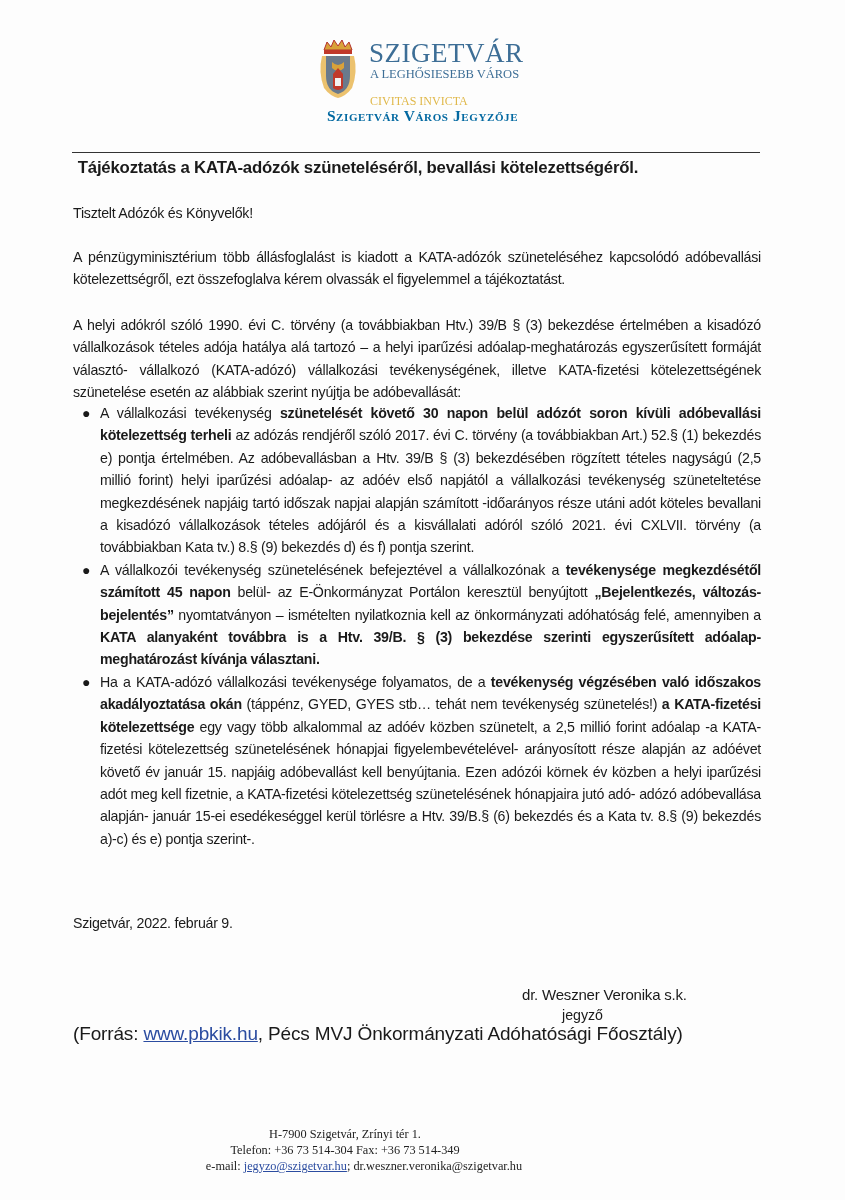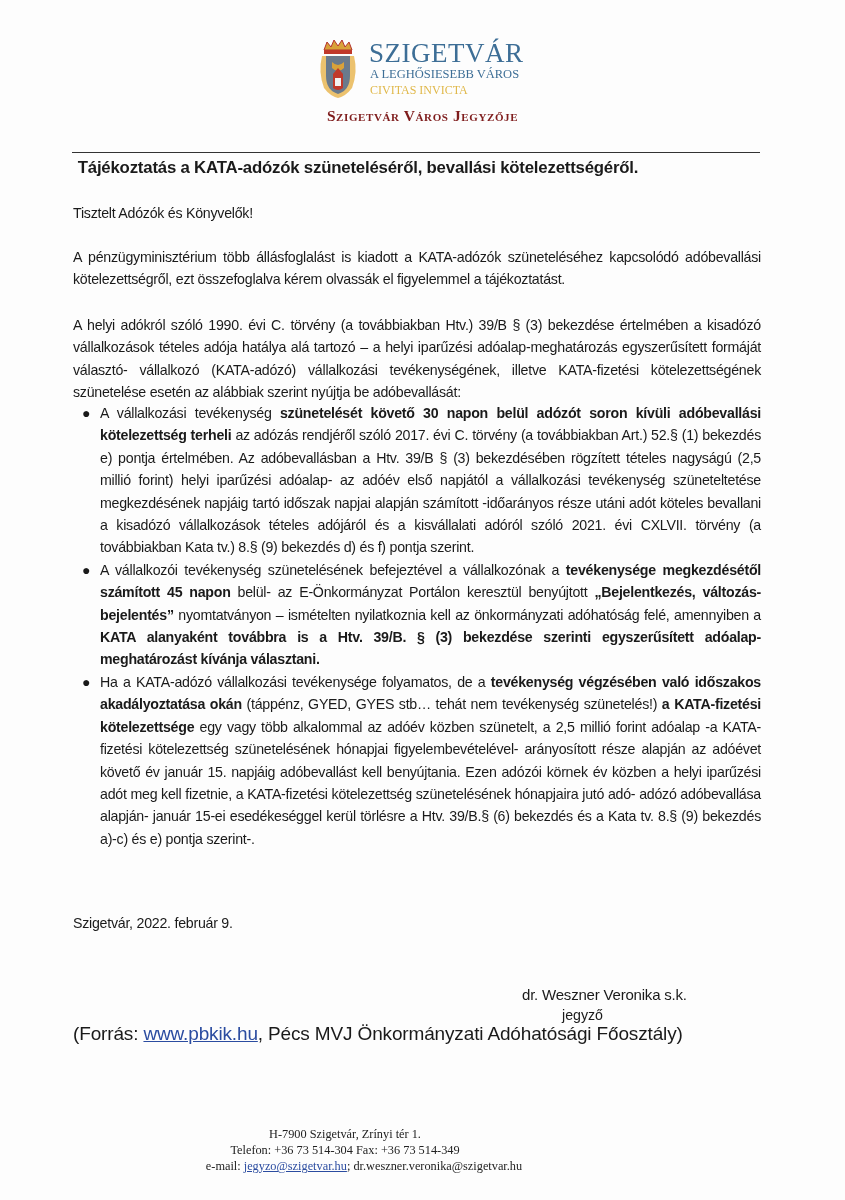--- a/index.html
+++ b/index.html
@@ -5,22 +5,22 @@
   html, body { margin: 0; padding: 0; }
   body {
     width: 845px; height: 1200px; background: #fdfdfd; position: relative; overflow: hidden;
     font-family: "Liberation Sans", "DejaVu Sans", sans-serif; color: #1a1a1a;
   }
   .abs { position: absolute; }
   
   .logo-crest { left: 318px; top: 38px; width: 40px; height: 62px; }
   .brand-name { left: 369px; top: 38px; font-family: "Liberation Serif", serif; font-size: 27px; color: #3d6e96; letter-spacing: 0.5px; line-height: 30px; white-space: nowrap; }
   .brand-tag  { left: 370px; top: 67px; font-family: Liberation Serif, serif; font-size: 12.5px; color: #3d6e96; line-height: 15px; white-space: nowrap; }
-  .brand-motto{ left: 370px; top: 83px; font-family: "Liberation Serif", serif; font-size: 12px; color: #e0b84a; line-height: 14px; white-space: nowrap; }
-  .office { left: 0; width: 845px; top: 107px; text-align: center; font-family: "Liberation Serif", serif; font-weight: bold; font-size: 15.5px; font-variant: small-caps; letter-spacing: 0.6px; color: #7f1d1d; }
+  .brand-motto{ left: 370px; top: 94px; font-family: "Liberation Serif", serif; font-size: 12px; color: #e0b84a; line-height: 14px; white-space: nowrap; }
+  .office { left: 0; width: 845px; top: 107px; text-align: center; font-family: "Liberation Serif", serif; font-weight: bold; font-size: 15.5px; font-variant: small-caps; letter-spacing: 0.6px; color: #0369a1; }
   .rule { left: 72px; top: 152px; width: 688px; height: 0; border-top: 1.2px solid #333; }
   .doc-title { left: 0; width: 716px; top: 158px; text-align: center; font-weight: bold; font-size: 16.8px; color: #1a1a1a; letter-spacing: -0.2px; }
   
   .p { left: 73px; width: 688px; font-size: 14.2px; line-height: 22.4px; text-align: justify; letter-spacing: -0.25px; }
   .salutation { top: 202px; }
   .intro { top: 246px; }
   .law { top: 314px; }
   ul.bullets { position: absolute; left: 73px; top: 402px; width: 688px; margin: 0; padding: 0; list-style: none; }
   ul.bullets li { position: relative; padding-left: 27px; font-size: 14.2px; line-height: 22.4px; text-align: justify; letter-spacing: -0.25px; margin-bottom: 0; }
   ul.bullets li .dot { position: absolute; left: 9px; top: 0; font-size: 14px; }

